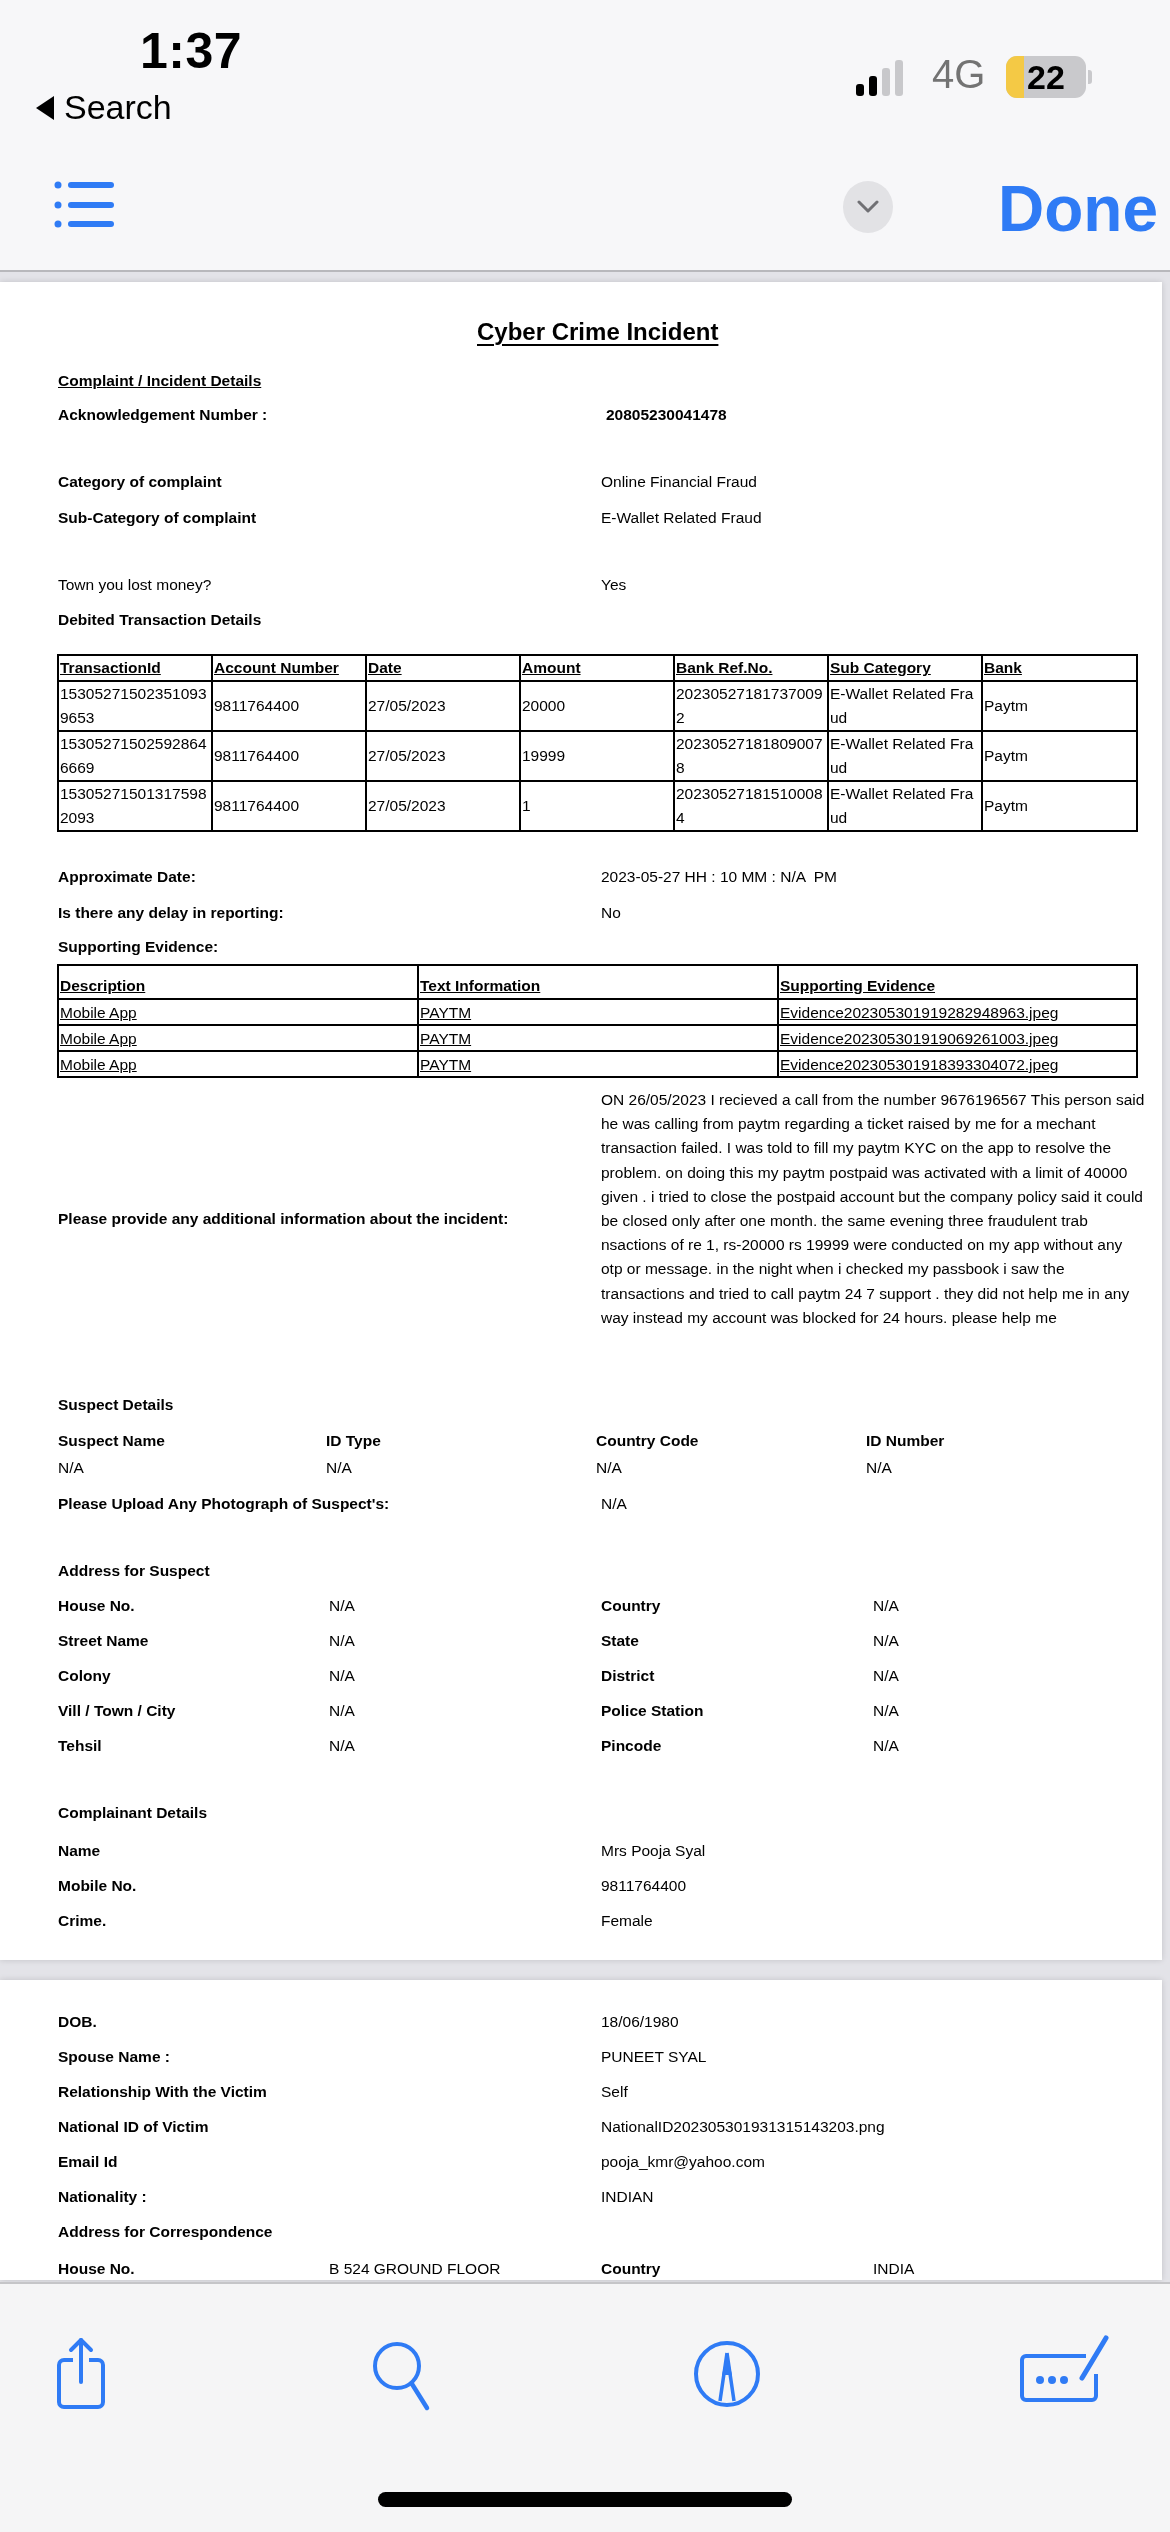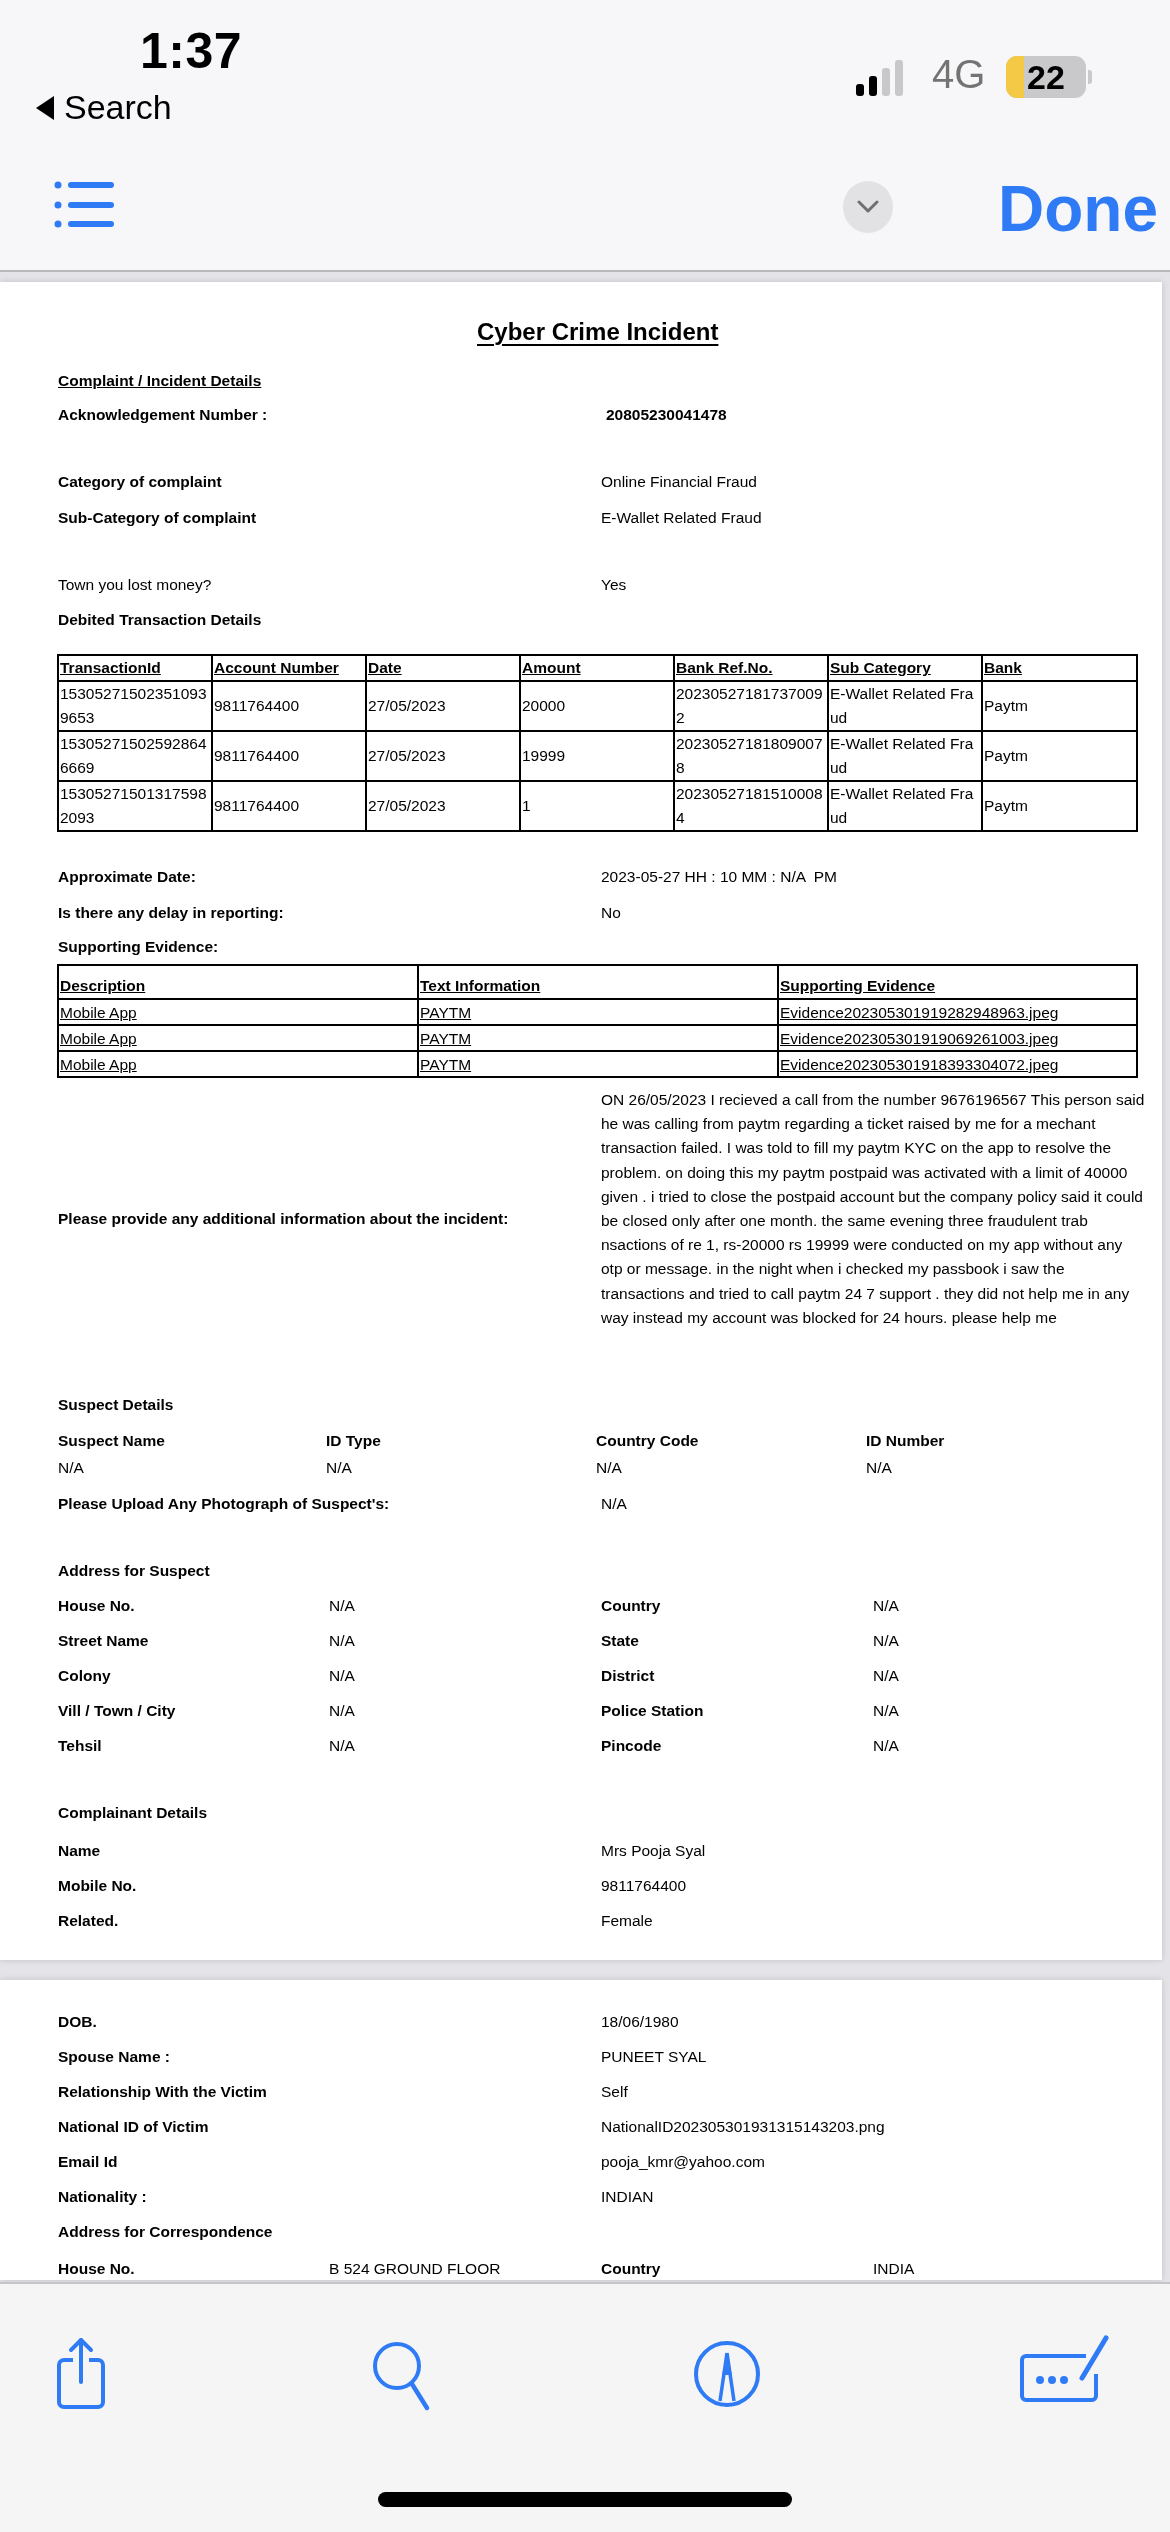--- a/index.html
+++ b/index.html
@@ -233,21 +233,21 @@
         <div class="pdf b" style="left:601px;top:1455px;">Pincode</div>
         <div class="pdf" style="left:873px;top:1455px;">N/A</div>
       </div>
 
     <div class="pdf b" style="left:58px;top:1522px;">Complainant Details</div>
     <div id="cp-rows">
         <div class="pdf b" style="left:58px;top:1560px;">Name</div>
         <div class="pdf" style="left:601px;top:1560px;">Mrs Pooja Syal</div>
         <div class="pdf b" style="left:58px;top:1595px;">Mobile No.</div>
         <div class="pdf" style="left:601px;top:1595px;">9811764400</div>
-        <div class="pdf b" style="left:58px;top:1630px;">Related.</div>
+        <div class="pdf b" style="left:58px;top:1630px;">Crime.</div>
         <div class="pdf" style="left:601px;top:1630px;">Female</div>
       </div>
   </div>
 
   <div class="page page2">
     <div id="cp2-rows">
         <div class="pdf b" style="left:58px;top:33px;">DOB.</div>
         <div class="pdf" style="left:601px;top:33px;">18/06/1980</div>
         <div class="pdf b" style="left:58px;top:68px;">Spouse Name :</div>
         <div class="pdf" style="left:601px;top:68px;">PUNEET SYAL</div>

